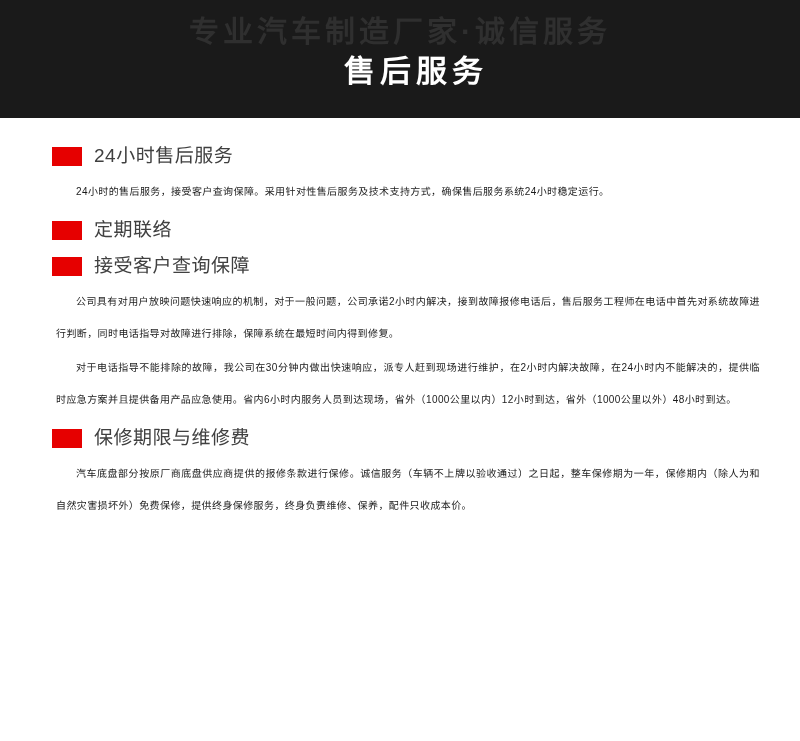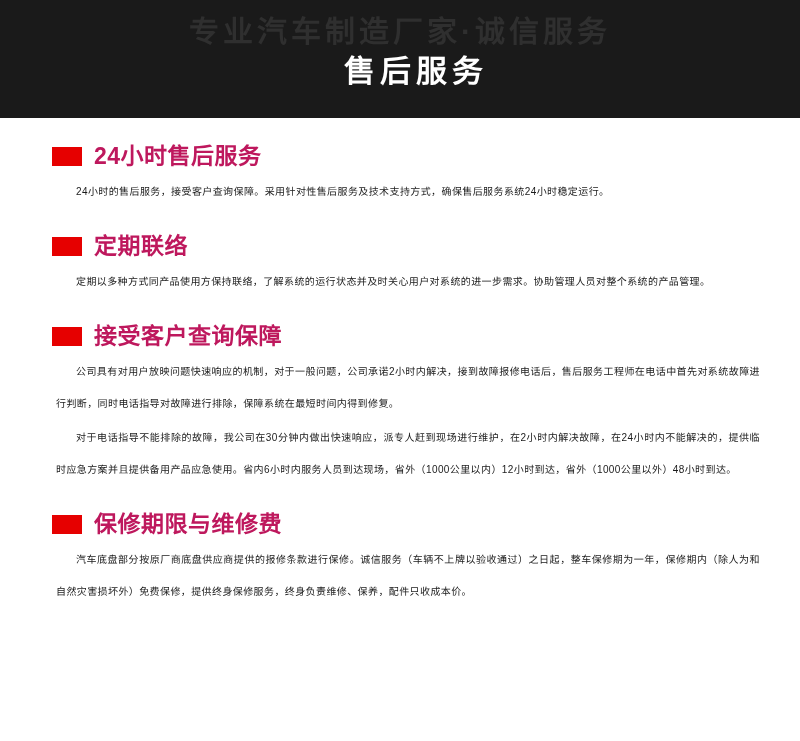--- a/index.html
+++ b/index.html
@@ -72,39 +72,39 @@
   }
   .bullet {
     width: 30px;
     height: 19px;
     background: #e60000;
     flex: 0 0 auto;
     margin-right: 12px;
     display: inline-block;
   }
   .section-title {
-    font-size: 23px;
-    font-weight: bold;
-    color: #be185d;
+    font-size: 19px;
+    font-weight: normal;
+    color: #404040;
     letter-spacing: 0.5px;
     line-height: 24px;
     white-space: nowrap;
   }
   .para {
     font-size: 10px;
     line-height: 32px;
     color: #1a1a1a;
     text-indent: 2em;
     margin: 0 0 2px 0;
     padding: 0 10px 0 26px;
     letter-spacing: 0.4px;
     text-align: justify;
   }
   .section + .section {
-    margin-top: 24px;
+    margin-top: 8px;
   }
 </style>
 </head>
 <body>
 
 <div class="page">
 
   <div class="banner">
     <div class="banner-ghost">专业汽车制造厂家·诚信服务</div>
     <div class="banner-title">售后服务</div>
@@ -118,21 +118,20 @@
         <span class="section-title">24小时售后服务</span>
       </div>
       <p class="para">24小时的售后服务，接受客户查询保障。采用针对性售后服务及技术支持方式，确保售后服务系统24小时稳定运行。</p>
     </div>
 
     <div class="section">
       <div class="section-head">
         <span class="bullet"></span>
         <span class="section-title">定期联络</span>
       </div>
-      <p class="para">定期以多种方式同产品使用方保持联络，了解系统的运行状态并及时关心用户对系统的进一步需求。协助管理人员对整个系统的产品管理。</p>
     </div>
 
     <div class="section">
       <div class="section-head">
         <span class="bullet"></span>
         <span class="section-title">接受客户查询保障</span>
       </div>
       <p class="para">公司具有对用户放映问题快速响应的机制，对于一般问题，公司承诺2小时内解决，接到故障报修电话后，售后服务工程师在电话中首先对系统故障进行判断，同时电话指导对故障进行排除，保障系统在最短时间内得到修复。</p>
       <p class="para">对于电话指导不能排除的故障，我公司在30分钟内做出快速响应，派专人赶到现场进行维护，在2小时内解决故障，在24小时内不能解决的，提供临时应急方案并且提供备用产品应急使用。省内6小时内服务人员到达现场，省外（1000公里以内）12小时到达，省外（1000公里以外）48小时到达。</p>
     </div>

